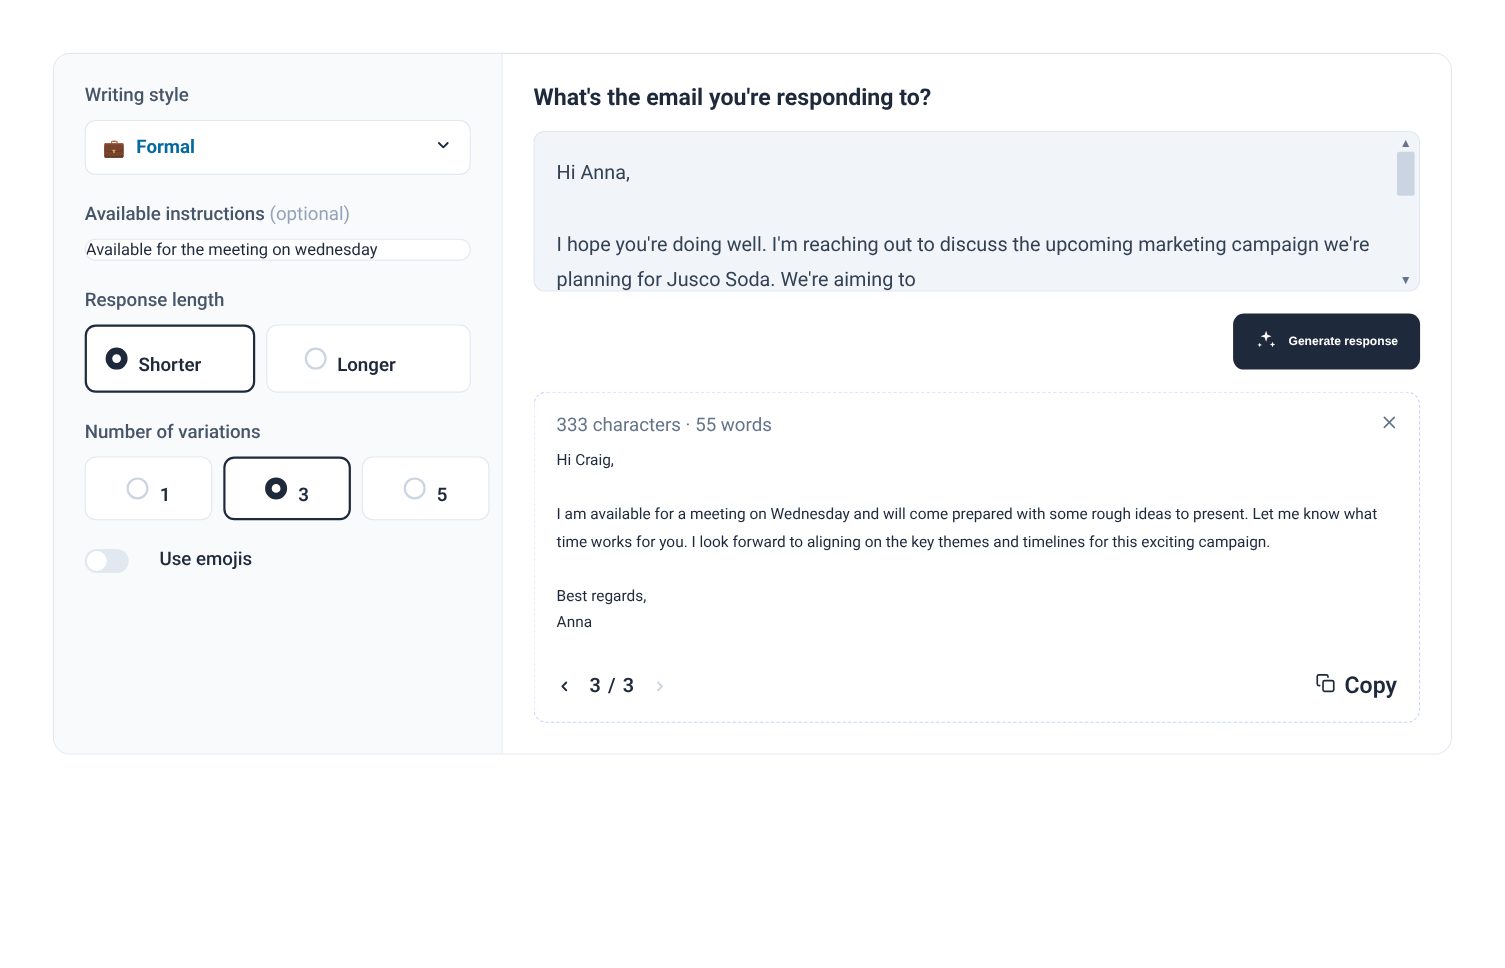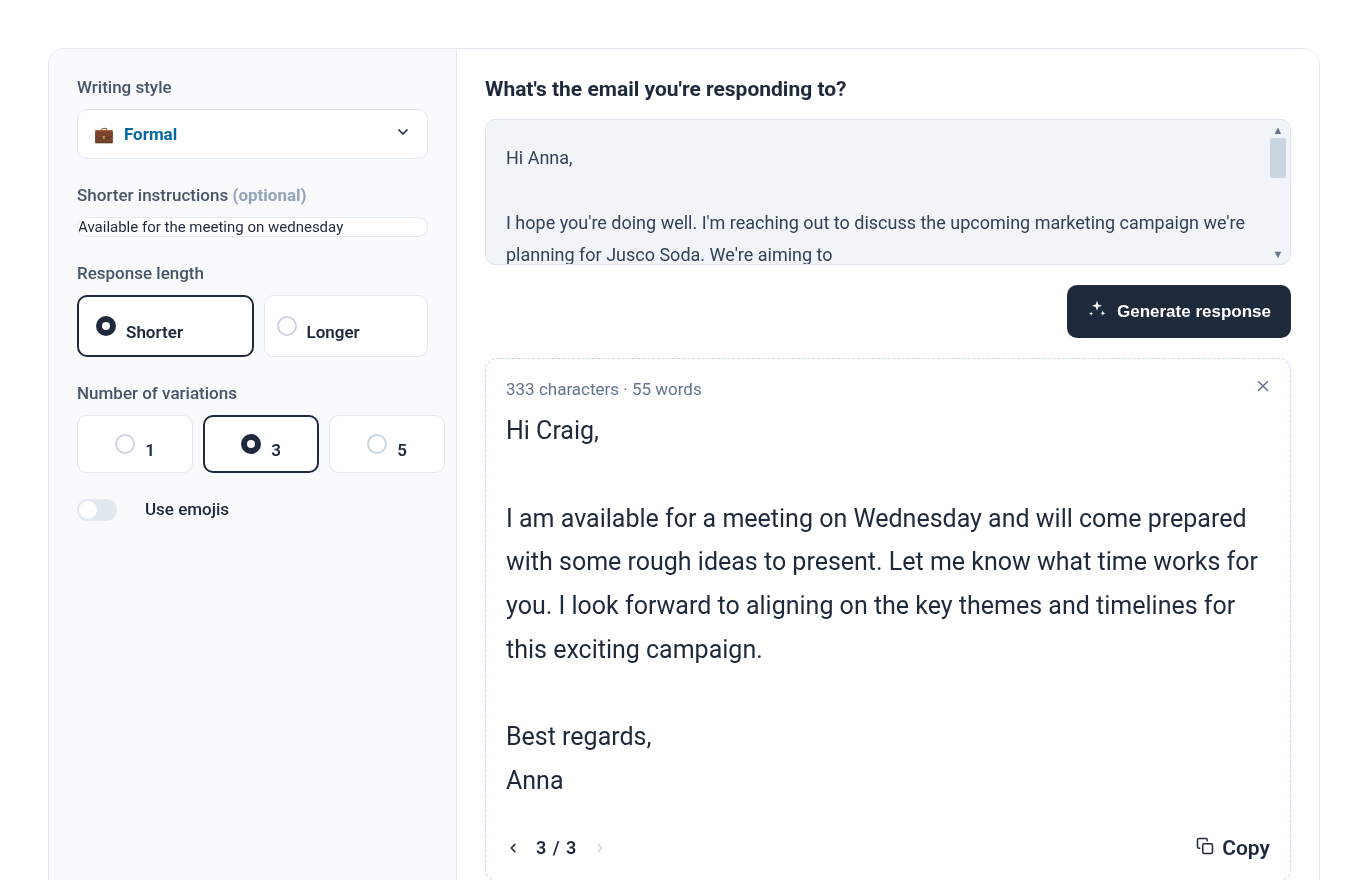--- a/index.html
+++ b/index.html
@@ -33,21 +33,21 @@
       background: #fff;
     }
     .label {
       font-size: 17px;
       color: #475569;
       margin-bottom: 12px;
       font-weight: 500;
     }
     .label-optional {
       color: #94a3b8;
-      font-weight: 700;
+      font-weight: 400;
     }
     .section {
       margin-bottom: 26px;
     }
     .select {
       display: flex;
       align-items: center;
       justify-content: space-between;
       background: #fff;
       border: 1px solid #e2e8f0;
@@ -86,21 +86,21 @@
       display: flex;
       gap: 10px;
     }
     .radio-pill {
       display: flex;
       align-items: center;
       gap: 10px;
       background: #fff;
       border: 1px solid #e2e8f0;
       border-radius: 10px;
-      padding: 14px 12px;
+      padding: 14px 34px;
       flex: 1;
       cursor: pointer;
     }
     .radio-pill.selected {
       border: 2px solid #1e293b;
       padding: 13px 17px;
     }
     .radio-circle {
       width: 20px;
       height: 20px;
@@ -205,21 +205,21 @@
       margin-top: 20px;
       margin-bottom: 20px;
     }
     .btn-primary {
       display: flex;
       align-items: center;
       gap: 10px;
       background: #1e293b;
       color: #fff;
       font-weight: 700;
-      font-size: 17px;
+      font-size: 11px;
       border: none;
       border-radius: 10px;
       padding: 14px 20px;
       cursor: pointer;
       text-align: right;
     }
     .sparkle-icon {
       width: 20px;
       height: 20px;
     }
@@ -237,21 +237,21 @@
     .close-icon {
       position: absolute;
       right: 18px;
       top: 18px;
       cursor: pointer;
       color: #64748b;
       width: 18px;
       height: 18px;
     }
     .output-body {
-      font-size: 25px;
+      font-size: 14px;
       line-height: 1.75;
       color: #1e293b;
       white-space: pre-wrap;
       margin-bottom: 16px;
     }
     .output-footer {
       display: flex;
       justify-content: space-between;
       align-items: center;
       padding-top: 4px;
@@ -305,21 +305,21 @@
         <span class="chevron">
           <svg width="16" height="16" viewBox="0 0 24 24" fill="none" stroke="currentColor" stroke-width="2.5" stroke-linecap="round" stroke-linejoin="round">
               <polyline points="6 9 12 15 18 9"></polyline>
             </svg>
         </span>
       </div>
     </div>
 
     <div class="section">
       <div class="label">
-        <span>Shorter instructions </span><span class="label-optional">(optional)</span>
+        <span>Available instructions </span><span class="label-optional">(optional)</span>
       </div>
       <input class="text-input" value="Available for the meeting on wednesday" style="">
     </div>
 
     <div class="section">
       <div class="label">Response length</div>
       <div class="radio-row">
         <div class="radio-pill selected">
           <div class="radio-circle filled"></div>
           <span class="radio-label">Shorter</span>

